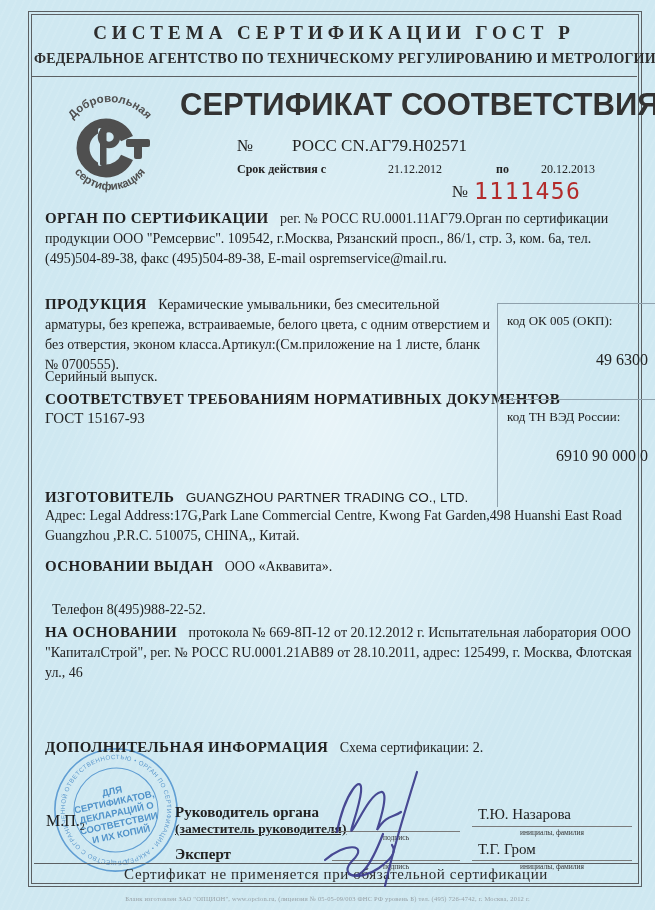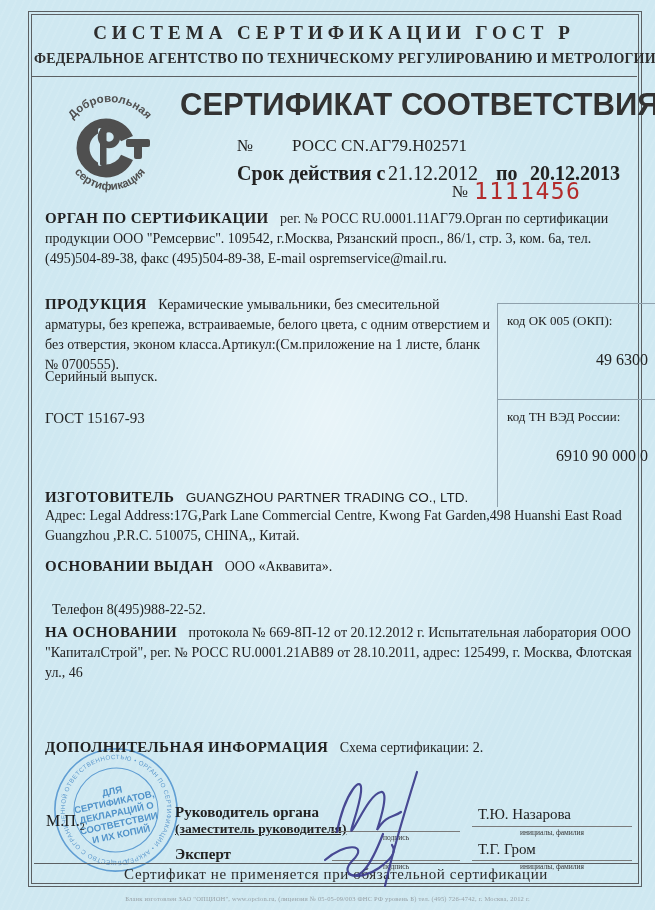--- a/index.html
+++ b/index.html
@@ -14,22 +14,22 @@
   .abs{position:absolute;}
   
   .frame{left:28px; top:11px; width:612px; height:874px; border:1.5px solid #5b5f62;}
   .frame-inner{position:absolute; inset:2px; border:1px solid #5b5f62;}
   .hdr-divider{left:31px; top:76px; width:606px; border-top:1.2px solid #5b5f62;}
   .sys-title{left:34px; top:22px; width:600px; text-align:center; font-size:19px; font-weight:bold; letter-spacing:5px; color:#2d2d2d; white-space:nowrap;}
   .agency{left:34px; top:51px; width:600px; text-align:center; font-size:14px; font-weight:bold; letter-spacing:.2px; color:#2d2d2d; white-space:nowrap;}
   .doc-title{left:180px; top:86px; width:458px; text-align:center; font-family:"Liberation Sans", sans-serif; font-size:32px; font-weight:bold; color:#333; white-space:nowrap; transform:scaleX(.97); transform-origin:left;}
   .numline{top:136px; font-size:17px;}
   .numlabel{left:237px;} .numval{left:292px;}
-  .validity{top:162px; font-size:20px; font-weight:600;}
-  .vlabel{left:237px;} .vfrom{left:388px; font-weight:normal;} .vto-label{left:496px;} .vto{left:530px; font-weight:bold;}
+  .validity{top:162px; font-size:12px; font-weight:600;}
+  .vlabel{left:237px;} .vfrom{left:388px; font-weight:normal;} .vto-label{left:496px;} .vto{left:541px; font-weight:normal;}
   .blank-no-label{left:452px; top:182px; font-size:17px;}
   .blank-no{left:474px; top:178px; font-family:"DejaVu Sans Mono", monospace; font-size:23px; color:#b32b2b; letter-spacing:1.5px;}
   
   .para{left:45px; width:592px; font-size:14px; line-height:1.42;}
   .slabel{font-weight:bold; font-size:15px; letter-spacing:.4px; margin-right:8px;}
   .codebox{width:141px; border-top:1px solid #8ea0ab; border-left:1px solid #8ea0ab; padding:7px 10px 0 9px;}
   .codebox .clabel{font-size:13px;}
   .codebox .cval{display:block; text-align:right; font-size:16px; margin-top:22px;}
   
   .stamp{left:40px; top:746px; opacity:.88;}
@@ -101,20 +101,21 @@
     <span class="slabel">ПРОДУКЦИЯ</span>
     <span>Керамические умывальники, без смесительной арматуры, без крепежа, встраиваемые, белого цвета, с одним отверстием и без отверстия, эконом класса.Артикул:(См.приложение на 1 листе, бланк № 0700555).</span>
   </p>
   <div class="abs para" style="top:367px; margin:0;">Серийный выпуск.</div>
 
   <div class="abs codebox" style="left:497px; top:303px; height:103px;">
     <span class="clabel">код ОК 005 (ОКП):</span>
     <span class="cval">49 6300</span>
   </div>
 
+  <div class="abs" style="left:45px; top:391px; font-size:15px; font-weight:bold; letter-spacing:.3px;">СООТВЕТСТВУЕТ ТРЕБОВАНИЯМ НОРМАТИВНЫХ ДОКУМЕНТОВ</div>
   <div class="abs" style="left:45px; top:410px; font-size:15px;">ГОСТ 15167-93</div>
 
   <div class="abs codebox" style="left:497px; top:399px; height:100px;">
     <span class="clabel">код ТН ВЭД России:</span>
     <span class="cval">6910 90 000 0</span>
   </div>
 
   <p class="abs para" style="top:487px; margin:0;">
     <span class="slabel">ИЗГОТОВИТЕЛЬ</span>
     <span style="font-family:'Liberation Sans',sans-serif; font-size:13.5px;">GUANGZHOU PARTNER TRADING CO., LTD.</span>

